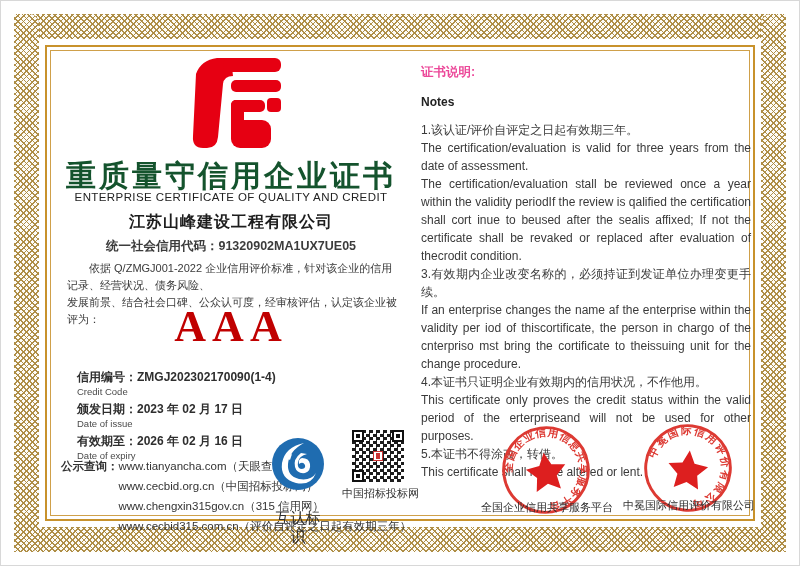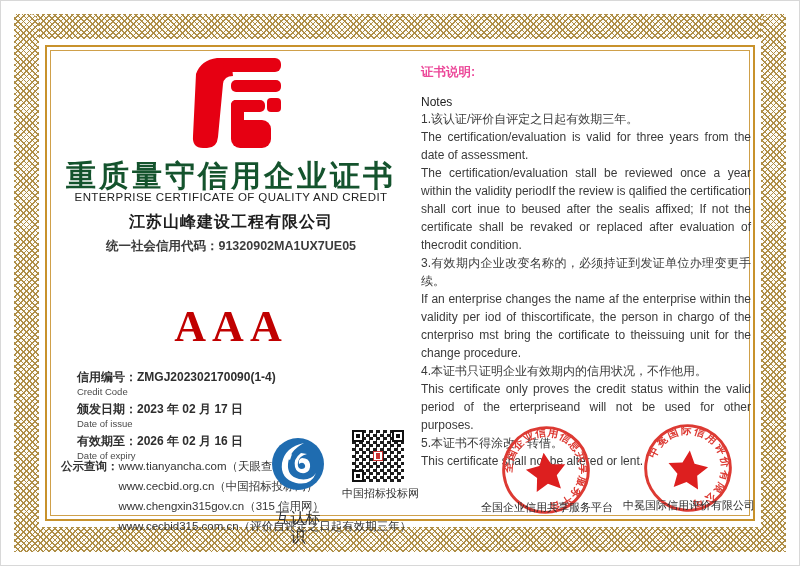--- a/index.html
+++ b/index.html
@@ -42,21 +42,21 @@
   .finder{position:absolute;width:12px;height:12px;border:2px solid #111;background:#fff;box-sizing:border-box;}
   .finder::after{content:"";position:absolute;left:2px;top:2px;width:4px;height:4px;background:#111;}
   .finder.tl{left:0;top:0;} .finder.tr{right:0;top:0;} .finder.bl{left:0;bottom:0;}
   .qr-center{position:absolute;left:21px;top:21px;width:10px;height:10px;background:#fff;border:1px solid #c33;box-sizing:border-box;}
   .qr-center::after{content:"";position:absolute;left:2px;top:1px;width:4px;height:6px;background:#c33;}
   .qr-cap{font-size:11px;color:#2e2e2e;margin-top:4px;white-space:nowrap;}
 
   
   .notes{left:420px;top:63px;width:330px;}
   .notes-title{font-size:12.5px;font-weight:bold;color:#ec4899;margin-bottom:14px;}
-  .notes-sub{font-size:12px;font-weight:normal;color:#222;margin-bottom:1px;}
+  .notes-sub{font-size:12px;font-weight:bold;color:#222;margin-bottom:12px;}
   .notes p{margin:0;font-size:12px;line-height:18px;color:#3a3a3a;text-align:justify;}
 
   .seal{width:92px;height:92px;}
   .seal-0{left:499px;top:423px;transform:rotate(-8deg);}
   .seal-1{left:641px;top:421px;transform:rotate(6deg);}
   .seal-cap{font-size:11px;color:#2b2b2b;text-align:center;white-space:nowrap;}
   .seal-cap-0{left:465px;top:499px;width:162px;}
   .seal-cap-1{left:605px;top:497px;width:166px;}
 </style>
 </head>
@@ -83,20 +83,24 @@
         <rect x="52" y="66" width="40" height="28" rx="9"></rect>
       </g>
     </svg>
   </div>
 
   <div class="abs title-cn">重质量守信用企业证书</div>
   <div class="abs title-en">ENTERPRISE CERTIFICATE OF QUALITY AND CREDIT</div>
   <div class="abs company">江苏山峰建设工程有限公司</div>
   <div class="abs uscc">统一社会信用代码：91320902MA1UX7UE05</div>
 
+  <div class="abs intro">
+    <div class="l1">依据 Q/ZMGJ001-2022 企业信用评价标准，针对该企业的信用记录、经营状况、债务风险、</div>
+    <div class="l2">发展前景、结合社会口碑、公众认可度，经审核评估，认定该企业被评为：</div>
+  </div>
 
   <div class="abs rating">AAA</div>
 
   <div class="abs fields">
     <div class="f-label">信用编号：ZMGJ202302170090(1-4)</div>
     <div class="f-sub">Credit Code</div>
     <div class="f-label">颁发日期：2023 年 02 月 17 日</div>
     <div class="f-sub">Date of issue</div>
     <div class="f-label">有效期至：2026 年 02 月 16 日</div>
     <div class="f-sub">Date of expiry</div>

